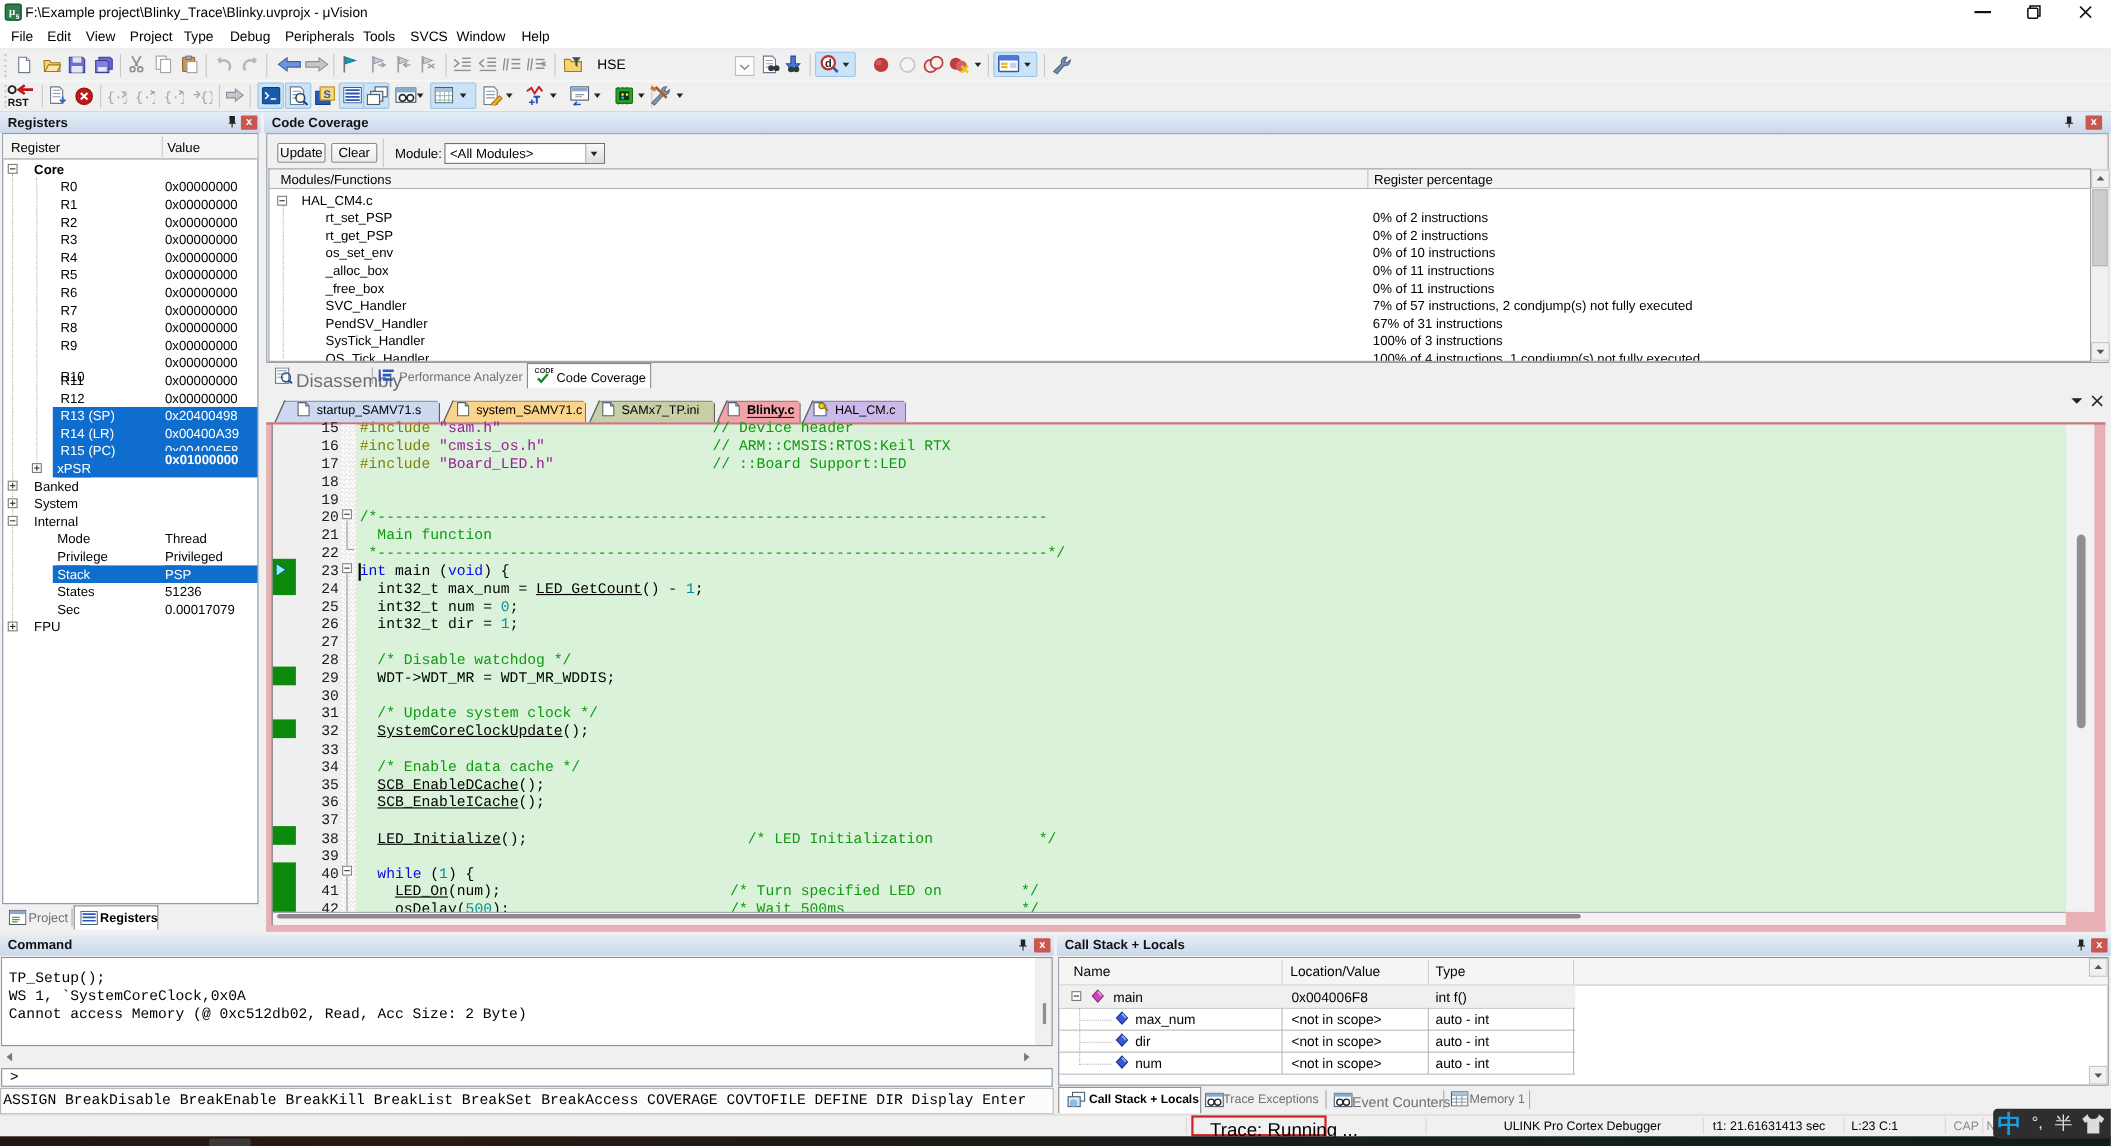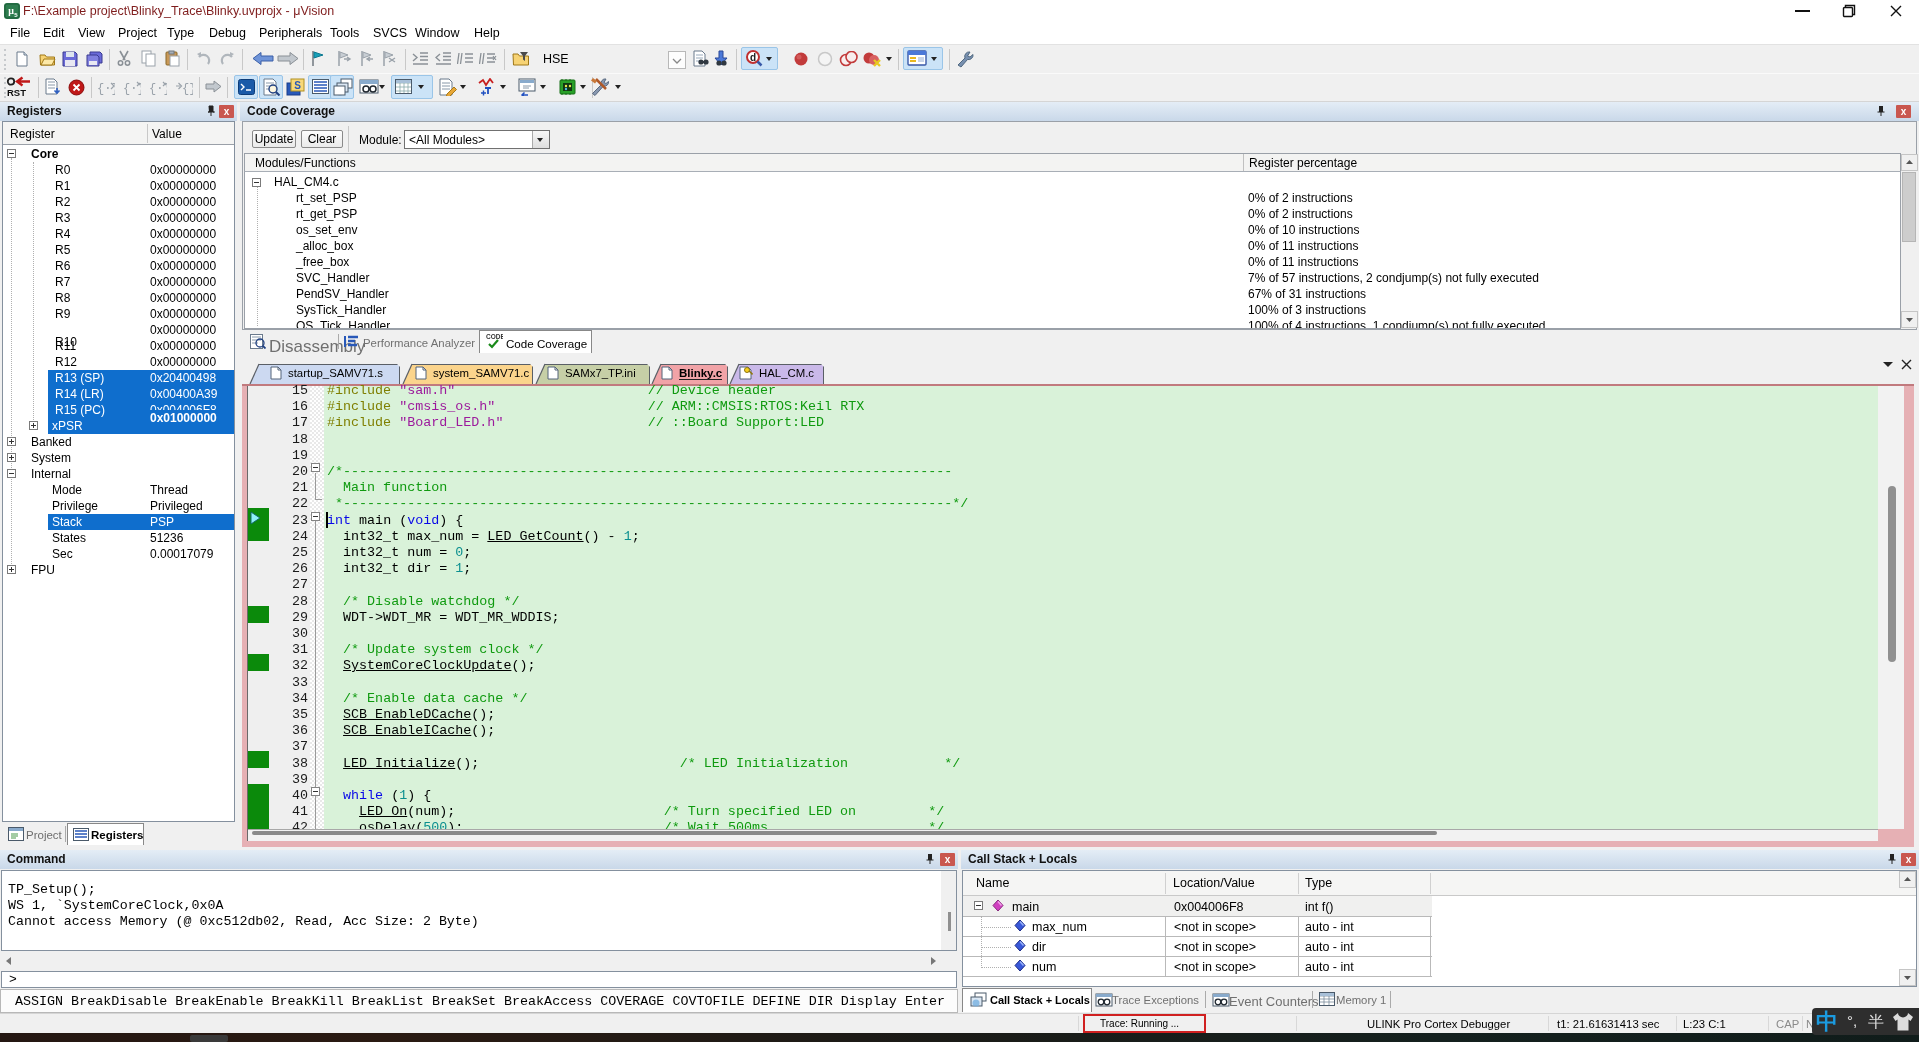--- a/index.html
+++ b/index.html
@@ -34,21 +34,21 @@
 <body>
 <div id="root">
 
   <div class="abs" style="left:0;top:0;width:1919px;height:22px;background:#fff;"></div>
   <svg class="abs" style="left:4px;top:3px;" width="16" height="16" viewBox="0 0 16 16">
     <rect x="0" y="0" width="16" height="16" rx="3" fill="#2e7d4f"></rect>
     <rect x="1" y="1" width="14" height="14" rx="2" fill="none" stroke="#1b5c38"></rect>
     <text x="7" y="11" font-size="10" font-weight="bold" fill="#fff" text-anchor="middle" font-family="Liberation Serif,serif">μ</text>
     <text x="12" y="14" font-size="6" font-weight="bold" fill="#fff" text-anchor="middle">5</text>
   </svg>
-  <div class="abs" style="left:23px;top:4px;font-size:12.5px;color:#7f1d1d;">F:\Example project\Blinky_Trace\Blinky.uvprojx - μVision</div>
+  <div class="abs" style="left:23px;top:4px;font-size:12.5px;color:#000000;">F:\Example project\Blinky_Trace\Blinky.uvprojx - μVision</div>
   <div class="abs" style="left:1795px;top:10px;width:15px;height:1.5px;background:#111;"></div>
   <svg class="abs" style="left:1842px;top:4px;" width="14" height="14" viewBox="0 0 14 14">
       <path d="M3.5 3.5 v-2 h9 v9 h-2" fill="none" stroke="#111" stroke-width="1.4"></path>
       <rect x="1.5" y="3.5" width="9" height="9" fill="none" stroke="#111" stroke-width="1.4" rx="1"></rect>
     </svg>
   <svg class="abs" style="left:1889px;top:4px;" width="14" height="14" viewBox="0 0 14 14">
       <path d="M2 2 L12 12 M12 2 L2 12" stroke="#111" stroke-width="1.4"></path>
     </svg>
 
   <div class="abs" style="left:0;top:22px;width:1919px;height:23px;background:#fff;border-bottom:1px solid #e2e2e2;"></div>
@@ -676,21 +676,21 @@
 Cannot access Memory (@ 0xc512db02, Read, Acc Size: 2 Byte)</pre>
     <div class="abs" style="left:1px;top:952px;width:956px;height:17px;background:#f0f0f0;"></div>
     <svg class="abs" style="left:4px;top:956px" width="9" height="10">
         <path d="M7 1 l-5 4 5 4z" fill="#777"></path>
       </svg>
     <svg class="abs" style="left:929px;top:956px" width="9" height="10">
         <path d="M2 1 l5 4 -5 4z" fill="#777"></path>
       </svg>
     <div class="abs mono" style="left:1px;top:971px;width:956px;height:17px;background:#fff;border:1px solid #84909e;font-size:13px;line-height:15px;padding-left:7px;">&gt;</div>
     <div class="abs" style="left:0;top:989px;width:958px;height:24px;background:#fcfcfc;border:1px solid #b8b8b8;"></div>
-    <div class="abs mono" style="left:15px;top:994px;font-size:13.37px;white-space:pre;color:#000;">ASSIGN BreakDisable BreakEnable BreakKill BreakList BreakSet BreakAccess COVERAGE COVTOFILE DEFINE DIR Display Enter</div>
+    <div class="abs mono" style="left:3px;top:994px;font-size:13.37px;white-space:pre;color:#000;">ASSIGN BreakDisable BreakEnable BreakKill BreakList BreakSet BreakAccess COVERAGE COVTOFILE DEFINE DIR Display Enter</div>
   </div>
 
   <div id="callstack">
     <div class="abs ptitle" style="left:961px;top:850px;width:958px;height:19px;">Call Stack + Locals</div>
     <svg class="abs" style="left:1887px;top:853px" width="10" height="12">
         <path d="M3 1 h4 v6 h-4z" fill="#222"></path>
         <path d="M1.5 7 h7 M5 7 v4" stroke="#222" fill="none"></path>
       </svg>
     <div class="xbtn" style="left:1901px;top:853px;">x</div>
     <div class="abs" style="left:962px;top:870px;width:955px;height:117px;background:#fff;border:1px solid #84909e;"></div>
@@ -786,21 +786,21 @@
         <path d="M1 4 h14 M1 7 h14 M1 10 h14 M5 1 v12 M10 1 v12" stroke="#7a8a9a" stroke-width="0.8"></path>
         <rect x="1" y="1" width="14" height="3" fill="#a8c0d8"></rect>
       </svg>
     <div class="abs" style="left:1336px;top:994px;color:#707070;font-size:11.3px;">Memory 1</div>
     <div class="abs" style="left:1390px;top:991px;width:1px;height:17px;background:#aaa;"></div>
   </div>
 
   <div id="statusbar">
     <div class="abs" style="left:0;top:1013px;width:1919px;height:20px;background:#f0f0f0;border-top:1px solid #d5d5d5;"></div>
     <div class="abs" style="left:1083px;top:1014px;width:123px;height:19px;border:2px solid #d02020;"></div>
-    <div class="abs" style="left:1100px;top:1018px;font-size:10px;">Trace: Running ...</div>
+    <div class="abs" style="left:1100px;top:1018px;font-size:17px;">Trace: Running ...</div>
     <div class="abs" style="left:1078px;top:1016px;width:1px;height:15px;background:#d8d8d8;"></div>
     <div class="abs" style="left:1296px;top:1016px;width:1px;height:15px;background:#d8d8d8;"></div>
     <div class="abs" style="left:1367px;top:1018px;font-size:11.3px;">ULINK Pro Cortex Debugger</div>
     <div class="abs" style="left:1548px;top:1016px;width:1px;height:15px;background:#d8d8d8;"></div>
     <div class="abs" style="left:1557px;top:1018px;font-size:11.3px;">t1: 21.61631413 sec</div>
     <div class="abs" style="left:1676px;top:1016px;width:1px;height:15px;background:#d8d8d8;"></div>
     <div class="abs" style="left:1683px;top:1018px;font-size:11.3px;">L:23 C:1</div>
     <div class="abs" style="left:1768px;top:1016px;width:1px;height:15px;background:#d8d8d8;"></div>
     <div class="abs" style="left:1776px;top:1018px;font-size:11.3px;color:#8a8a8a;">CAP</div>
     <div class="abs" style="left:1802px;top:1016px;width:1px;height:15px;background:#d8d8d8;"></div>

